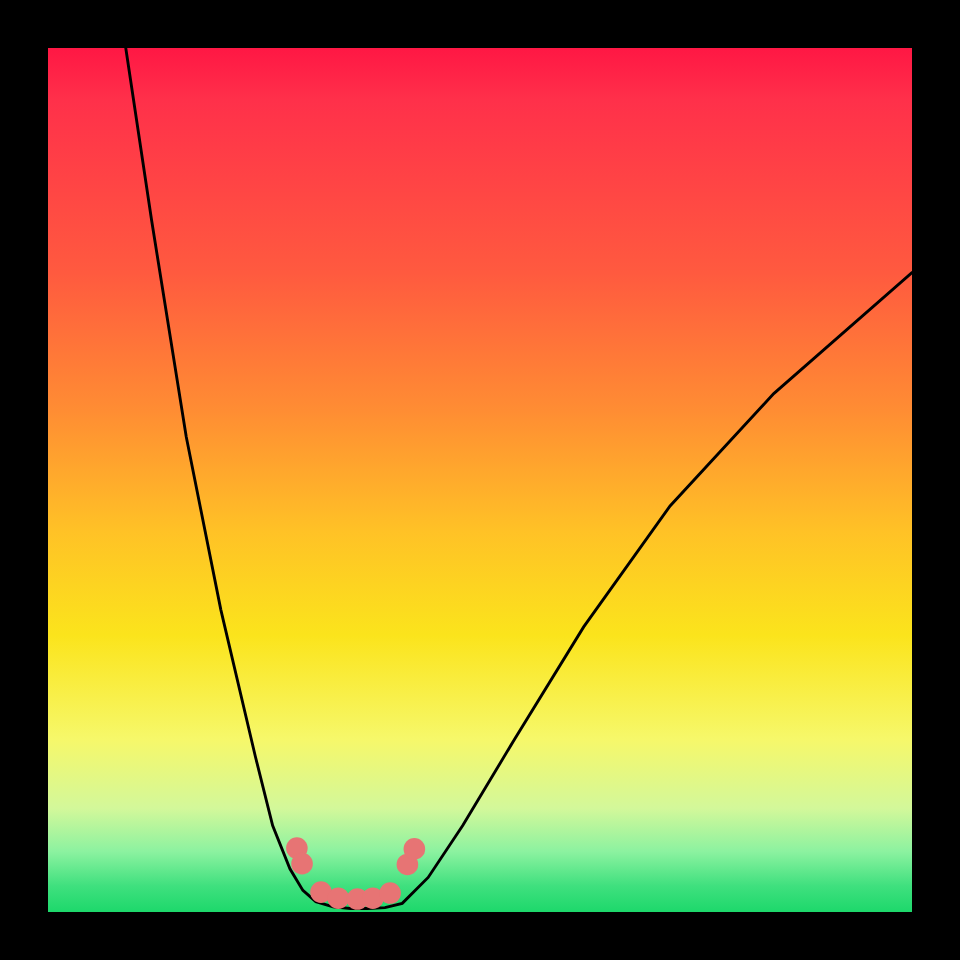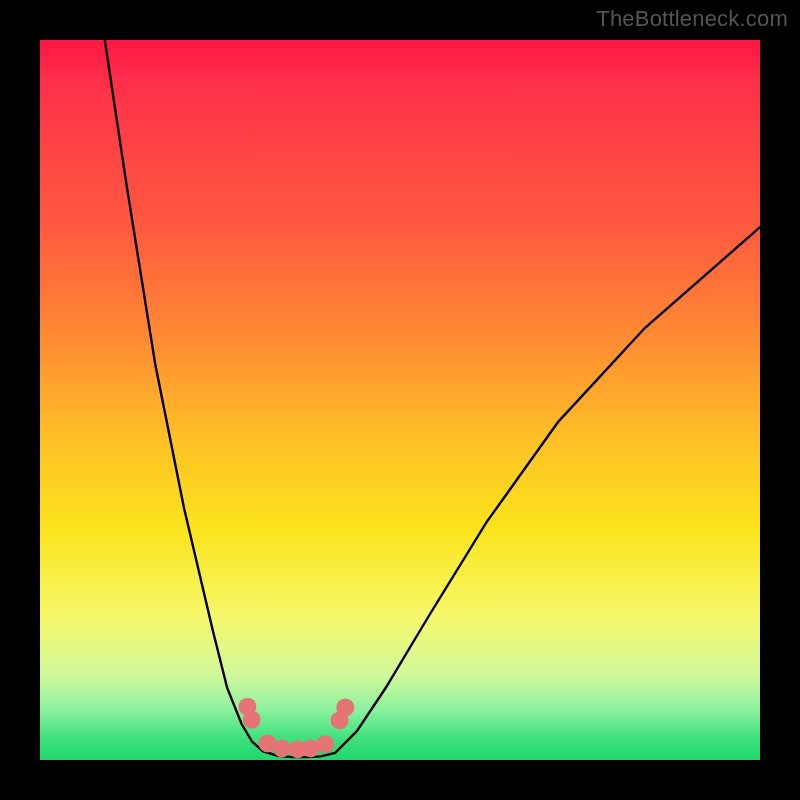--- a/index.html
+++ b/index.html
@@ -102,14 +102,13 @@
         <circle cx="241.9" cy="708.5" r="9"></circle>
         <circle cx="257.8" cy="709.2" r="9"></circle>
         <circle cx="270.7" cy="708.5" r="9"></circle>
         <circle cx="285.1" cy="704.2" r="9"></circle>
         <circle cx="299.5" cy="680.4" r="9"></circle>
         <circle cx="305.3" cy="667.4" r="9"></circle>
       </g>
     </svg>
   </div>
 
-  <div class="attribution">TheBottleneck.com</div>
 </div>
 
 </body></html>

